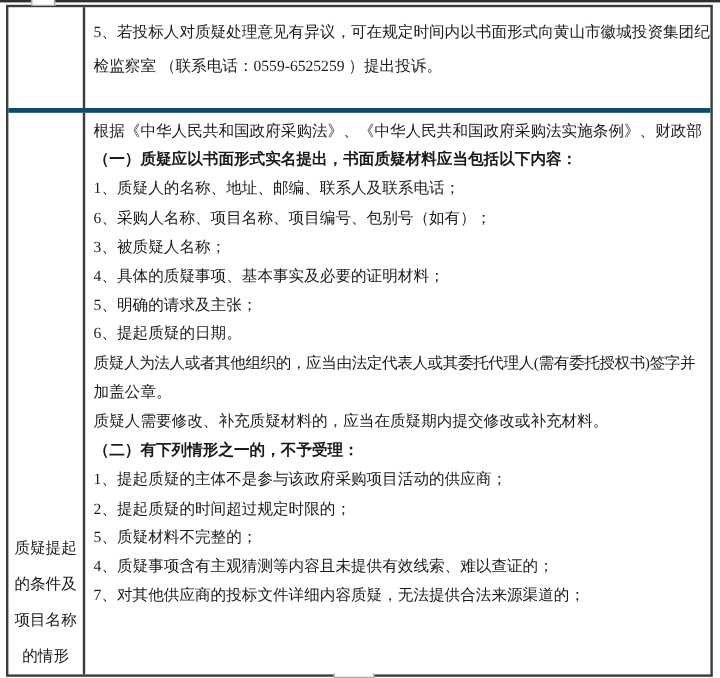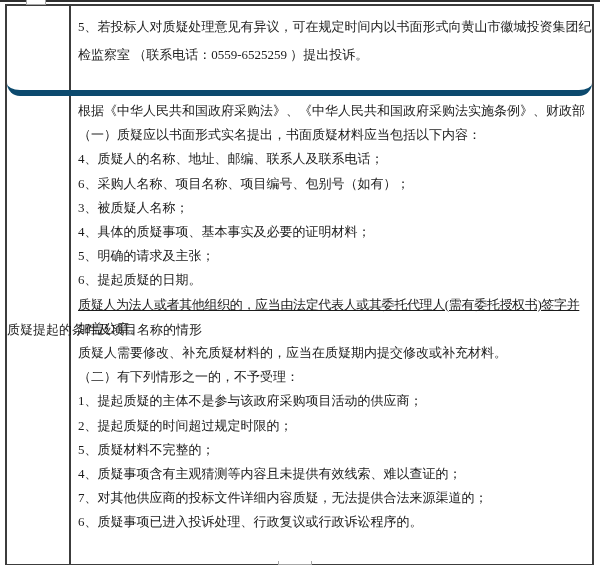--- a/index.html
+++ b/index.html
@@ -10,30 +10,30 @@
   }
   
   .top-crop-line{position:absolute;left:0;top:0;width:600px;height:2px;background:#2f2f2f;z-index:1;}
   .top-crop-tab{position:absolute;left:26px;top:0;width:18px;height:4px;background:#ffffff;
     border:1px solid #a6a6a6;border-top:none;z-index:2;}
   .bottom-crop-tab{position:absolute;left:278px;top:561px;width:32px;height:3px;background:#ffffff;
     border:1px solid #a6a6a6;border-top:none;z-index:2;}
   
   .tbl{position:absolute;left:5px;top:4px;width:585px;border:2px solid #3c3c3c;background:#ffffff;z-index:1;}
   .row{display:flex;}
-  .row-1{height:84px;border-bottom:6px solid #0c4a6e;border-radius:13px;}
+  .row-1{height:84px;border-bottom:4px solid #0c4a6e;}
   .row-2{height:468px;}
   .cell-left{width:62px;border-right:2px solid #3c3c3c;
-    display:flex;flex-direction:row;align-items:center;justify-content:space-between;}
+    display:flex;flex-direction:column;align-items:center;justify-content:flex-end;}
   .cell-right{flex:1;padding:7px 3px 0 7px;overflow:hidden;}
   .row-2 .cell-right{padding-top:3px;}
   .line{white-space:nowrap;font-size:13px;line-height:28px;}
   .row-2 .line{line-height:24.2px;}
-  .line.bold{font-weight:400;}
-  .line.tight{letter-spacing:-0.35px;text-decoration:underline;}
+  .line.bold{font-weight:700;}
+  .line.tight{letter-spacing:-0.35px;}
   .label-line{font-size:13px;line-height:30px;white-space:nowrap;font-weight:400;}
 </style>
 </head>
 <body>
 
 <div class="stage">
 
   <div class="top-crop-line"></div>
   <div class="top-crop-tab"></div>
 
@@ -53,36 +53,35 @@
 
       <div class="label-line">质疑提起</div>
           <div class="label-line">的条件及</div>
           <div class="label-line">项目名称</div>
           <div class="label-line">的情形</div>
         </div>
       <div class="cell-right">
 
       <div class="line">根据《中华人民共和国政府采购法》、《中华人民共和国政府采购法实施条例》、财政部《政</div>
           <div class="line bold">（一）质疑应以书面形式实名提出，书面质疑材料应当包括以下内容：</div>
-          <div class="line">4、质疑人的名称、地址、邮编、联系人及联系电话；</div>
+          <div class="line">1、质疑人的名称、地址、邮编、联系人及联系电话；</div>
           <div class="line">6、采购人名称、项目名称、项目编号、包别号（如有）；</div>
           <div class="line">3、被质疑人名称；</div>
           <div class="line">4、具体的质疑事项、基本事实及必要的证明材料；</div>
           <div class="line">5、明确的请求及主张；</div>
           <div class="line">6、提起质疑的日期。</div>
           <div class="line tight">质疑人为法人或者其他组织的，应当由法定代表人或其委托代理人(需有委托授权书)签字并</div>
           <div class="line">加盖公章。</div>
           <div class="line">质疑人需要修改、补充质疑材料的，应当在质疑期内提交修改或补充材料。</div>
           <div class="line bold">（二）有下列情形之一的，不予受理：</div>
           <div class="line">1、提起质疑的主体不是参与该政府采购项目活动的供应商；</div>
           <div class="line">2、提起质疑的时间超过规定时限的；</div>
           <div class="line">5、质疑材料不完整的；</div>
           <div class="line">4、质疑事项含有主观猜测等内容且未提供有效线索、难以查证的；</div>
           <div class="line">7、对其他供应商的投标文件详细内容质疑，无法提供合法来源渠道的；</div>
-          <div class="line">6、质疑事项已进入投诉处理、行政复议或行政诉讼程序的。</div>
         </div>
     </div>
 
   </div>
 
   <div class="bottom-crop-tab"></div>
 
 </div>
 
 </body></html>

